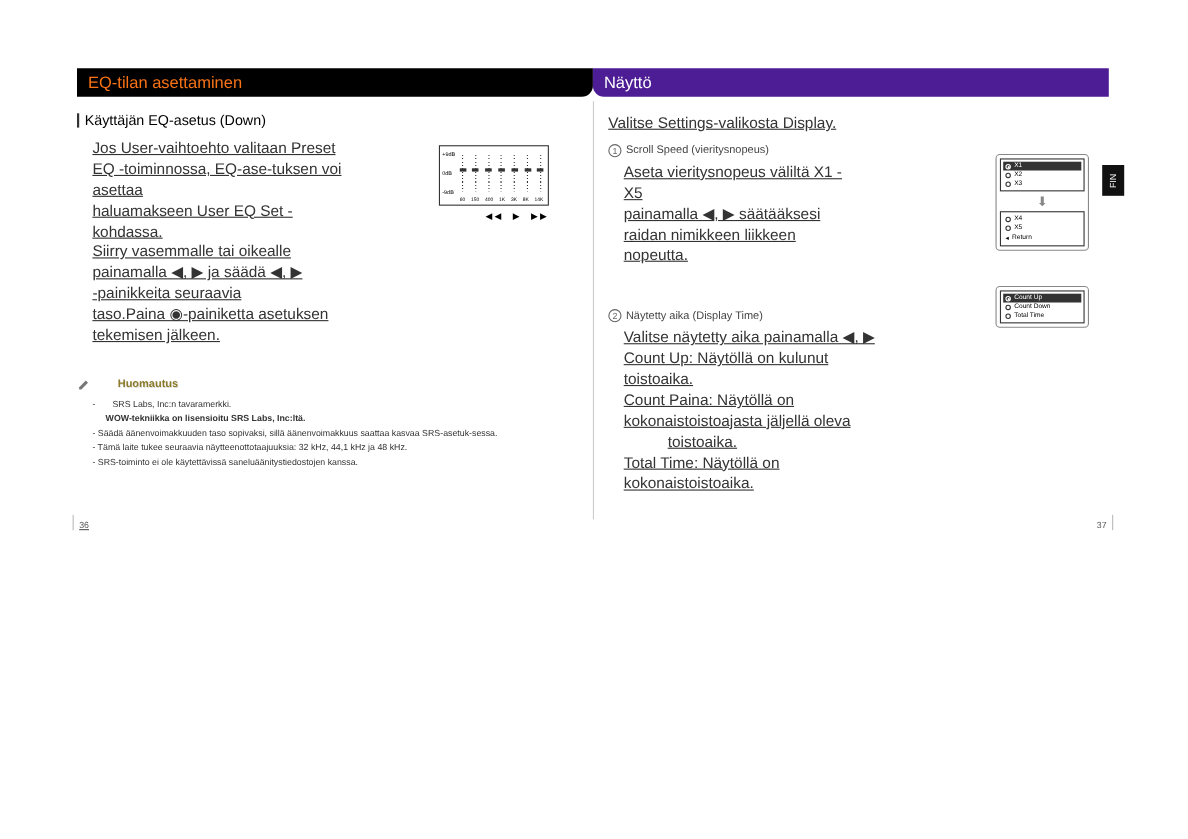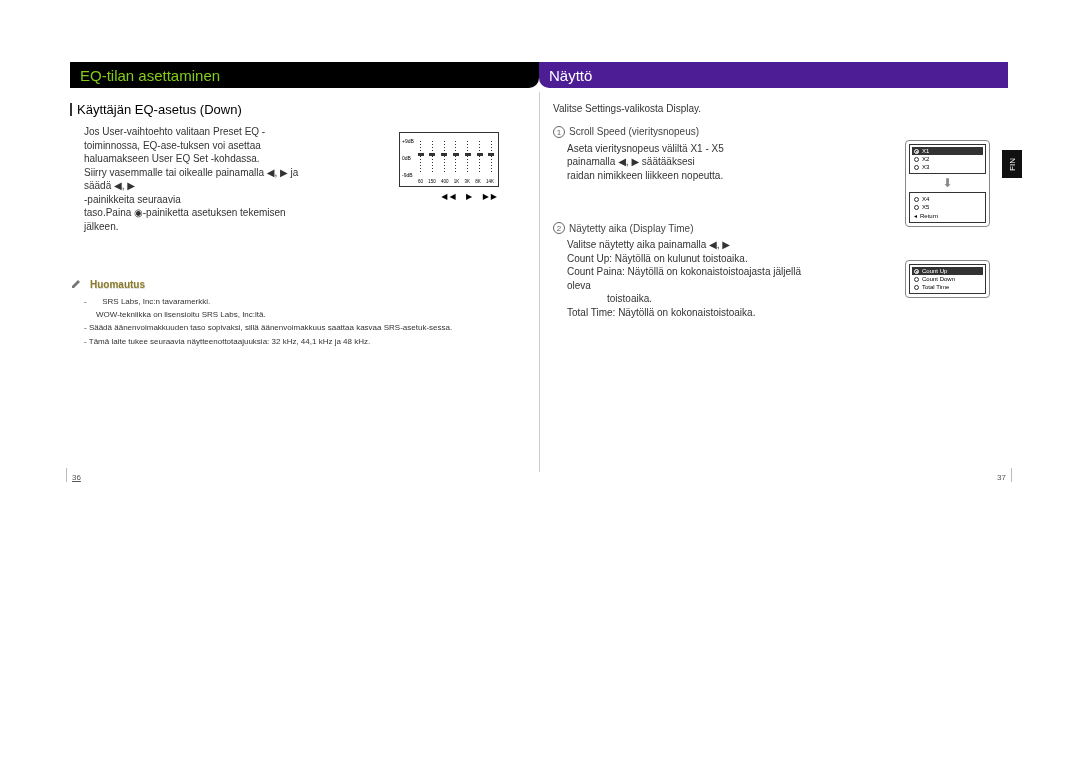--- a/index.html
+++ b/index.html
@@ -28,21 +28,21 @@
   .divider {
     position: absolute;
     left: 469px;
     top: 30px;
     width: 1px;
     height: 380px;
     background: #ccc;
   }
   .header-bar {
     background: #000;
-    color: #84cc16;
+    color: #f97316;
     height: 26px;
     display: flex;
     align-items: center;
     padding: 0 10px;
     font-size: 15px;
     border-bottom-right-radius: 10px;
   }
   .header-bar-right {
     background: #4c1d95;
     color: #fff;
@@ -81,34 +81,36 @@
     height: 12px;
     border: 1px solid #666;
     border-radius: 50%;
     text-align: center;
     font-size: 8px;
     line-height: 11px;
     margin-right: 4px;
     color: #666;
   }
   .body-text {
-    font-size: 10px;
+    font-size: 14px;
     color: #333;
     line-height: 1.35;
     padding-left: 14px;
+    text-decoration: underline;
   }
   .note-heading {
     color: #8a7a2a;
     font-size: 10px;
     font-weight: bold;
     text-shadow: 0.5px 0.5px 0 #ddd;
     display: flex;
     align-items: center;
-    margin-top: 45px;
+    margin-top: 30px;
     margin-bottom: 6px;
+    gap: 17px;
   }
   .note-heading svg { margin-right: 6px; }
   .note-list {
     font-size: 8px;
     color: #333;
     line-height: 1.4;
     padding-left: 20px;
     text-indent: -6px;
   }
   .note-list div { margin-bottom: 2px; }
@@ -288,23 +290,24 @@
     </div>
 
     <div class="note-heading">
       <svg width="14" height="12">
         <path d="M2 10 L2 8 L8 2 L10 4 L4 10 Z" fill="#777"></path>
       </svg>
       <span>Huomautus</span>
     </div>
     <div class="note-list">
       <div>- &nbsp;&nbsp;&nbsp;&nbsp;&nbsp; SRS Labs, Inc:n tavaramerkki.</div>
-      <div style="text-indent:6px;">  WOW-tekniikka on lisensioitu SRS Labs, Inc:ltä.</div>
+      <div style="text-indent:6px;font-weight:bold;">  WOW-tekniikka on lisensioitu SRS Labs, Inc:ltä.</div>
       <div>- Säädä äänenvoimakkuuden taso sopivaksi, sillä äänenvoimakkuus saattaa kasvaa SRS-asetuk-sessa.</div>
       <div>- Tämä laite tukee seuraavia näytteenottotaajuuksia: 32 kHz, 44,1 kHz ja 48 kHz.</div>
+      <div>- SRS-toiminto ei ole käytettävissä saneluäänitystiedostojen kanssa.</div>
     </div>
 
     <div class="pn-line"></div>
     <div class="page-num">36</div>
   </div>
 
   <div class="page-right">
     <div class="header-bar-right">
       <span>Näyttö</span>
     </div>

